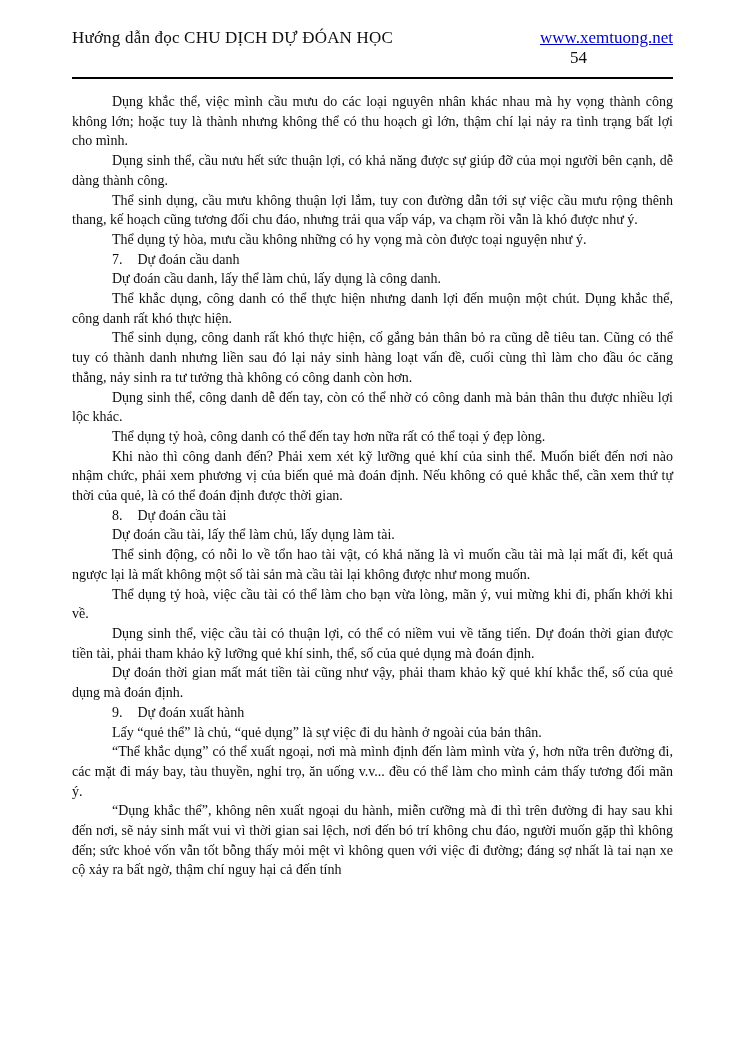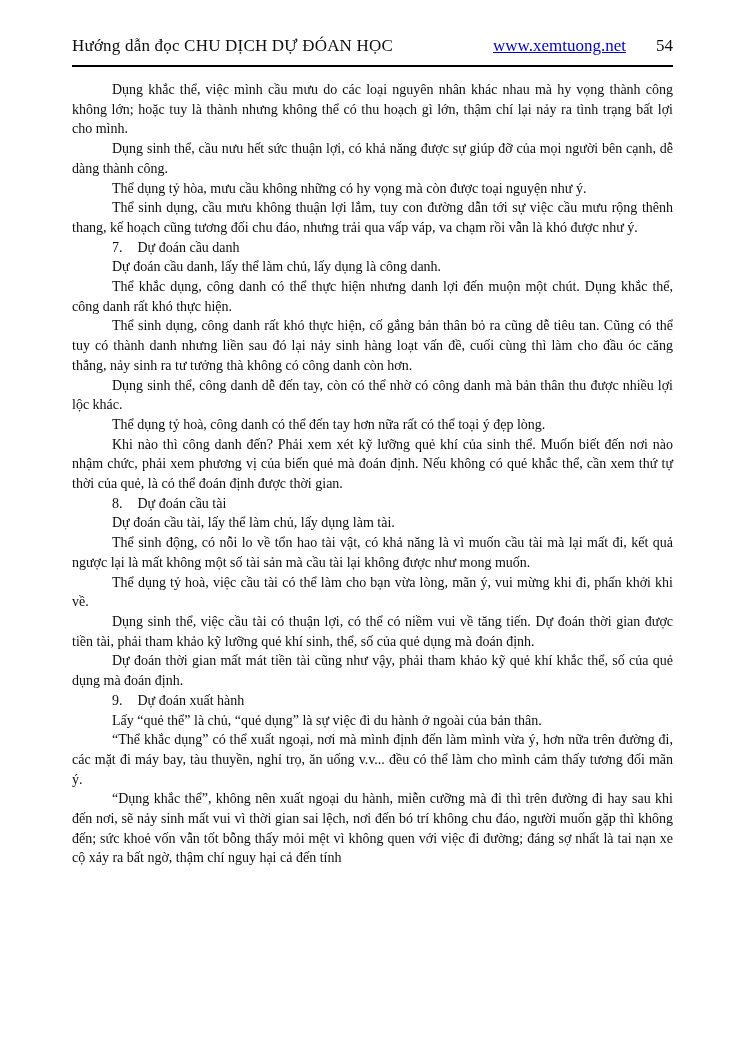--- a/index.html
+++ b/index.html
@@ -8,31 +8,31 @@
     height: 1053px;
     background: #ffffff;
     font-family: "Liberation Serif", "DejaVu Serif", serif;
     color: #0d0d0d;
     overflow: hidden;
   }
   .page {
     box-sizing: border-box;
     width: 744px;
     height: 1053px;
-    padding: 36px 71px 0 72px;
+    padding: 28px 71px 0 72px;
   }
   .header {
     display: flex;
     justify-content: space-between;
     align-items: baseline;
     font-size: 17px;
     white-space: nowrap;
   }
   .header-title { letter-spacing: 0.2px; }
-  .header-right { display: flex; align-items: flex-start; }
+  .header-right { display: flex; align-items: flex-start; flex-direction: column; }
   .header-link {
     color: #0000cc;
     text-decoration: underline;
   }
   .header-page { margin-left: 30px; color: #0d0d0d; }
   .rule {
     border: 0;
     border-top: 2px solid #000000;
     margin: 9px 0 0 0;
   }
@@ -61,22 +61,22 @@
       <a href="#" class="header-link">www.xemtuong.net</a>
       <span class="header-page">54</span>
     </span>
   </div>
 
   <hr class="rule">
 
   <div class="content">
     <p class="para">Dụng khắc thể, việc mình cầu mưu do các loại nguyên nhân khác nhau mà hy vọng thành công không lớn; hoặc tuy là thành nhưng không thể có thu hoạch gì lớn, thậm chí lại nảy ra tình trạng bất lợi cho mình.</p>
     <p class="para">Dụng sinh thể, cầu nưu hết sức thuận lợi, có khả năng được sự giúp đỡ của mọi người bên cạnh, dễ dàng thành công.</p>
+    <p class="para">Thể sinh dụng, cầu mưu không thuận lợi lắm, tuy con đường dẫn tới sự việc cầu mưu rộng thênh thang, kế hoạch cũng tương đối chu đáo, nhưng trải qua vấp váp, va chạm rồi vẫn là khó được như ý.</p>
     <p class="para">Thể dụng tỷ hòa, mưu cầu không những có hy vọng mà còn được toại nguyện như ý.</p>
-    <p class="para">Thể sinh dụng, cầu mưu không thuận lợi lắm, tuy con đường dẫn tới sự việc cầu mưu rộng thênh thang, kế hoạch cũng tương đối chu đáo, nhưng trải qua vấp váp, va chạm rồi vẫn là khó được như ý.</p>
     <p class="heading"><span class="hnum">7.</span><span>Dự đoán cầu danh</span></p>
     <p class="para">Dự đoán cầu danh, lấy thể làm chủ, lấy dụng là công danh.</p>
     <p class="para">Thể khắc dụng, công danh có thể thực hiện nhưng danh lợi đến muộn một chút. Dụng khắc thể, công danh rất khó thực hiện.</p>
     <p class="para">Thể sinh dụng, công danh rất khó thực hiện, cố gắng bản thân bỏ ra cũng dễ tiêu tan. Cũng có thể tuy có thành danh nhưng liền sau đó lại nảy sinh hàng loạt vấn đề, cuối cùng thì làm cho đầu óc căng thẳng, nảy sinh ra tư tưởng thà không có công danh còn hơn.</p>
     <p class="para">Dụng sinh thể, công danh dễ đến tay, còn có thể nhờ có công danh mà bản thân thu được nhiều lợi lộc khác.</p>
     <p class="para">Thể dụng tỷ hoà, công danh có thể đến tay hơn nữa rất có thể toại ý đẹp lòng.</p>
     <p class="para">Khi nào thì công danh đến? Phải xem xét kỹ lưỡng quẻ khí của sinh thể. Muốn biết đến nơi nào nhậm chức, phải xem phương vị của biến quẻ mà đoán định. Nếu không có quẻ khắc thể, cần xem thứ tự thời của quẻ, là có thể đoán định được thời gian.</p>
     <p class="heading"><span class="hnum">8.</span><span>Dự đoán cầu tài</span></p>
     <p class="para">Dự đoán cầu tài, lấy thể làm chủ, lấy dụng làm tài.</p>
     <p class="para">Thể sinh động, có nỗi lo về tổn hao tài vật, có khả năng là vì muốn cầu tài mà lại mất đi, kết quả ngược lại là mất không một số tài sản mà cầu tài lại không được như mong muốn.</p>

